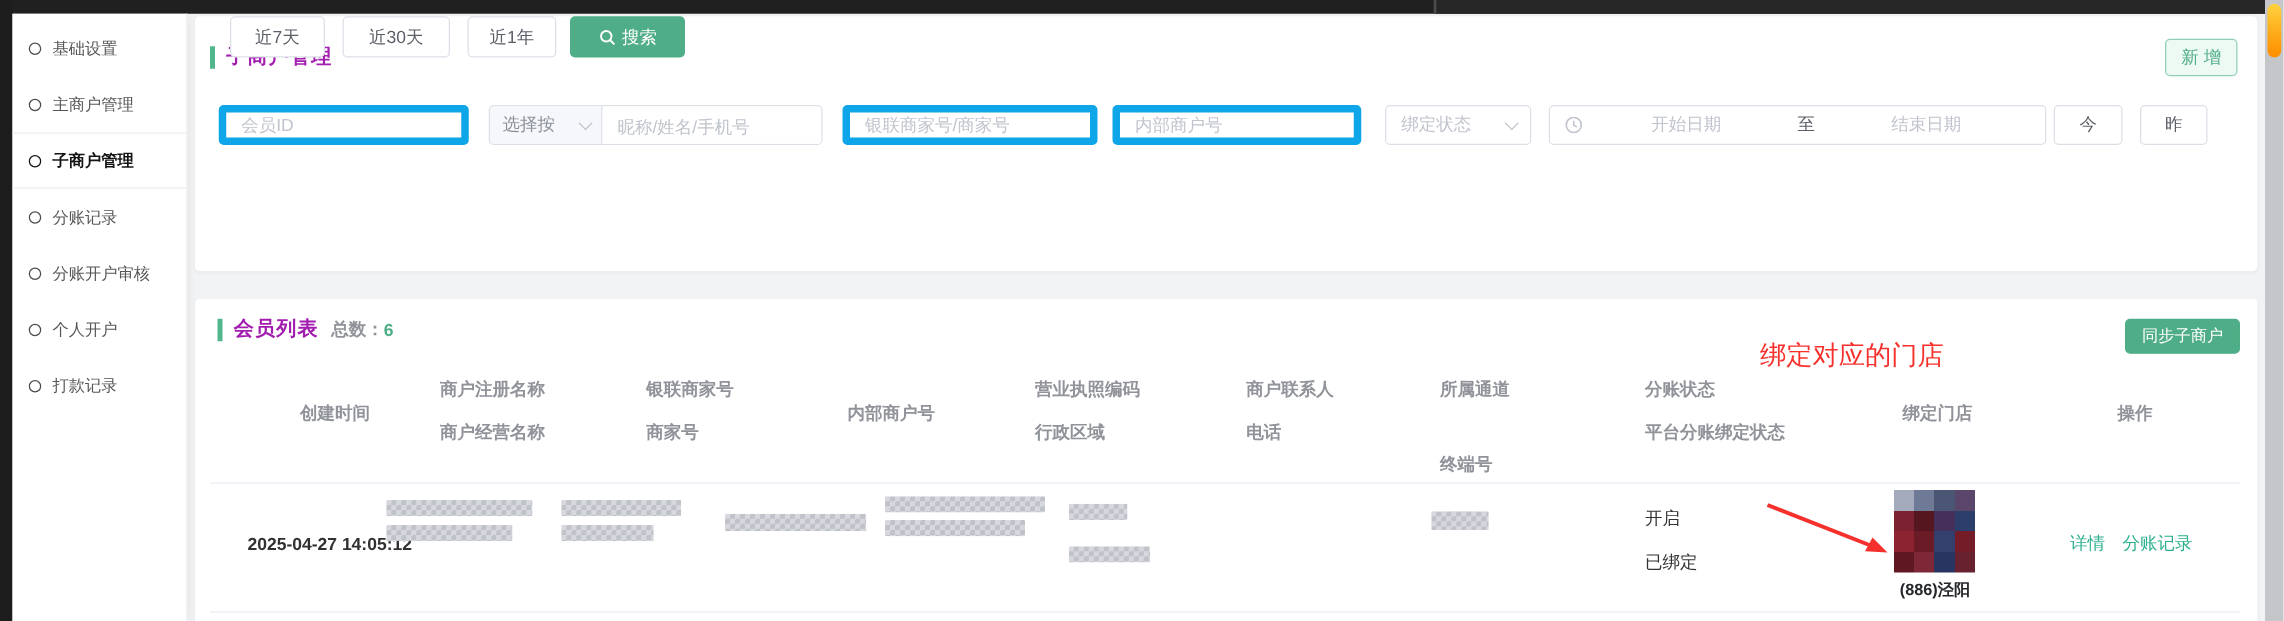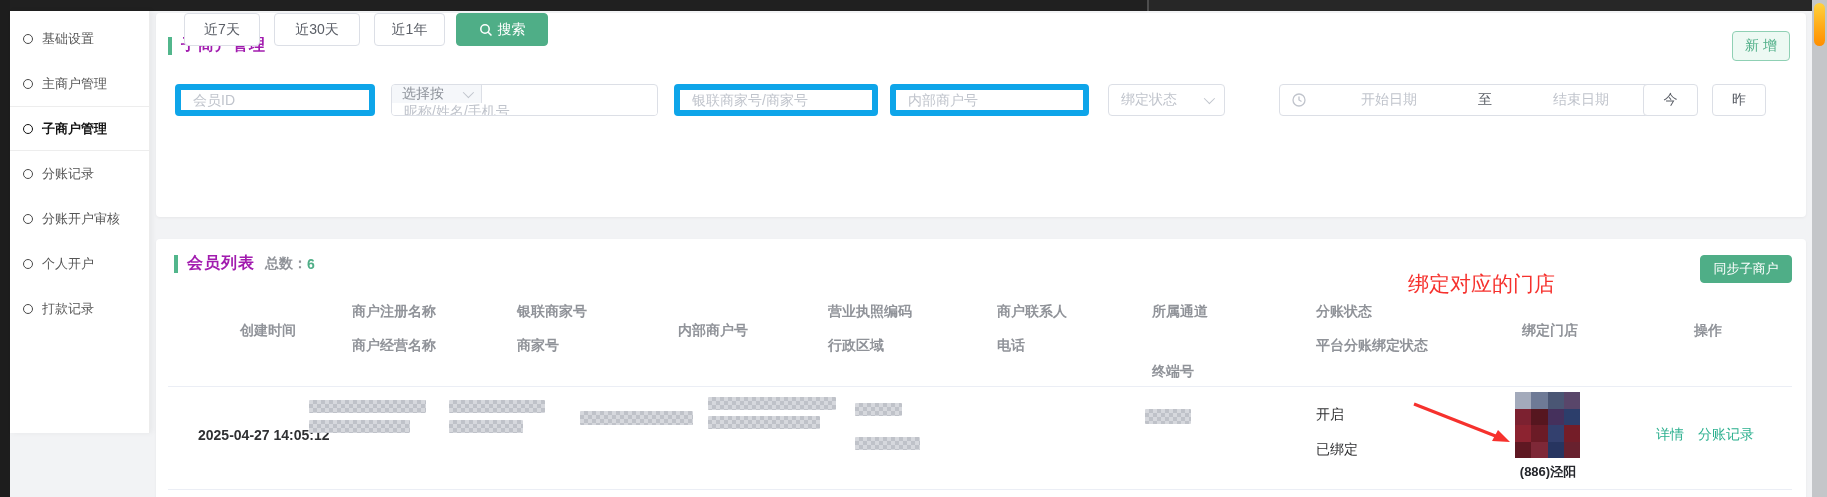--- a/index.html
+++ b/index.html
@@ -5,21 +5,21 @@
   * { margin:0; padding:0; box-sizing:border-box; }
   body { font-family:"Liberation Sans","DejaVu Sans",sans-serif; background:#fff; }
   .canvas { position:relative; width:1827px; height:497px; overflow:hidden; background:#f2f3f5; }
 
   
   .topbar { position:absolute; left:0; top:0; width:1812px; height:11px; background:#202020; }
   .topbar-right { position:absolute; left:1147px; top:0; width:665px; height:11px; background:#272727; border-left:2px solid #4d4d4d; }
   .leftstrip { position:absolute; left:0; top:0; width:10px; height:497px; background:#1d1d1d; }
 
   
-  .sidebar { position:absolute; left:10px; top:11px; width:140px; height:422px; background:#fff; border-right:1px solid #ececec; box-shadow:2px 0 6px rgba(0,0,0,.05); padding-top:5px; }
+  .sidebar { position:absolute; left:10px; top:11px; width:140px; height:486px; background:#fff; border-right:1px solid #ececec; box-shadow:2px 0 6px rgba(0,0,0,.05); padding-top:5px; }
   .side-item { position:relative; height:45px; display:flex; align-items:center; padding-left:13px; cursor:pointer; }
   .radio-icon { width:10px; height:10px; border:1.5px solid #4a4a4a; border-radius:50%; margin-right:9px; flex:none; }
   .side-label { font-size:13px; color:#565656; white-space:nowrap; }
   .side-item.active { border-top:1px solid #ededed; border-bottom:1px solid #ededed; }
   .side-item.active .side-label { color:#141414; font-weight:700; }
   .side-item.active .radio-icon { border-color:#141414; }
 
   
   .card { position:absolute; left:156px; width:1650px; background:#fff; border-radius:4px; box-shadow:0 1px 3px rgba(0,0,0,.05); }
   .card1 { top:13px; height:204px; }
@@ -32,25 +32,25 @@
   .btn { display:flex; align-items:center; justify-content:center; border-radius:4px; font-size:14px; cursor:pointer; }
   .btn-add { position:absolute; left:1576px; top:18px; width:58px; height:30px; background:#edf9f3; border:1px solid #8fd0b4; color:#4fae87; }
   .btn-plain { border:1px solid #dcdfe6; background:#fff; color:#5a5e66; }
   .btn-green { background:#4fae87; color:#fff; border:1px solid #4fae87; }
   .btn-sync { position:absolute; left:1544px; top:16px; width:92px; height:28px; font-size:13px; }
 
   
   .inrow { position:absolute; top:71px; height:32px; }
   .tinput { border:6px solid #0ea5e9; border-radius:4px; height:32px; padding:0 12px; font-size:14px; color:#303133; background:#fff; outline:none; font-family:inherit; width:100%; }
   .tinput::placeholder { color:#c0c4cc; }
-  .combo { display:flex; border:1px solid #dcdfe6; border-radius:4px; height:32px; overflow:hidden; background:#fff;flex-direction:column; }
+  .combo { display:flex; border:1px solid #dcdfe6; border-radius:4px; height:32px; overflow:hidden; background:#fff; }
   .combo-select { display:flex; align-items:center; justify-content:space-between; background:#f5f7fa; border-right:1px solid #dcdfe6; padding:0 10px; width:90px; color:#8d929a; font-size:14px; cursor:pointer; }
   .combo input { border:none; flex:1; min-width:0; }
   .selbox { display:flex; align-items:center; justify-content:space-between; border:1px solid #dcdfe6; border-radius:4px; height:32px; padding:0 12px; font-size:14px; color:#c0c4cc; background:#fff; cursor:pointer; }
-  .datebox { display:flex; align-items:center; border:1px solid #dcdfe6; border-radius:4px; height:32px; padding:0 12px; background:#fff; font-size:14px;margin-left:40px; }
+  .datebox { display:flex; align-items:center; border:1px solid #dcdfe6; border-radius:4px; height:32px; padding:0 12px; background:#fff; font-size:14px; }
   .datebox .dseg { flex:1; text-align:center; color:#c0c4cc; }
   .datebox .dsep { color:#5a5e66; padding:0 6px; }
 
   .qrow { position:absolute; top:134px; height:33px; }
   .qbtn { position:absolute; top:0; height:33px; }
 
   
   .thcell { position:absolute; font-size:14px; font-weight:700; color:#909399; white-space:nowrap; line-height:16px; }
   .hline { position:absolute; height:1px; background:#ebeef5; left:12px; width:1624px; }
   .tval { position:absolute; font-size:14px; color:#303133; white-space:nowrap; }

